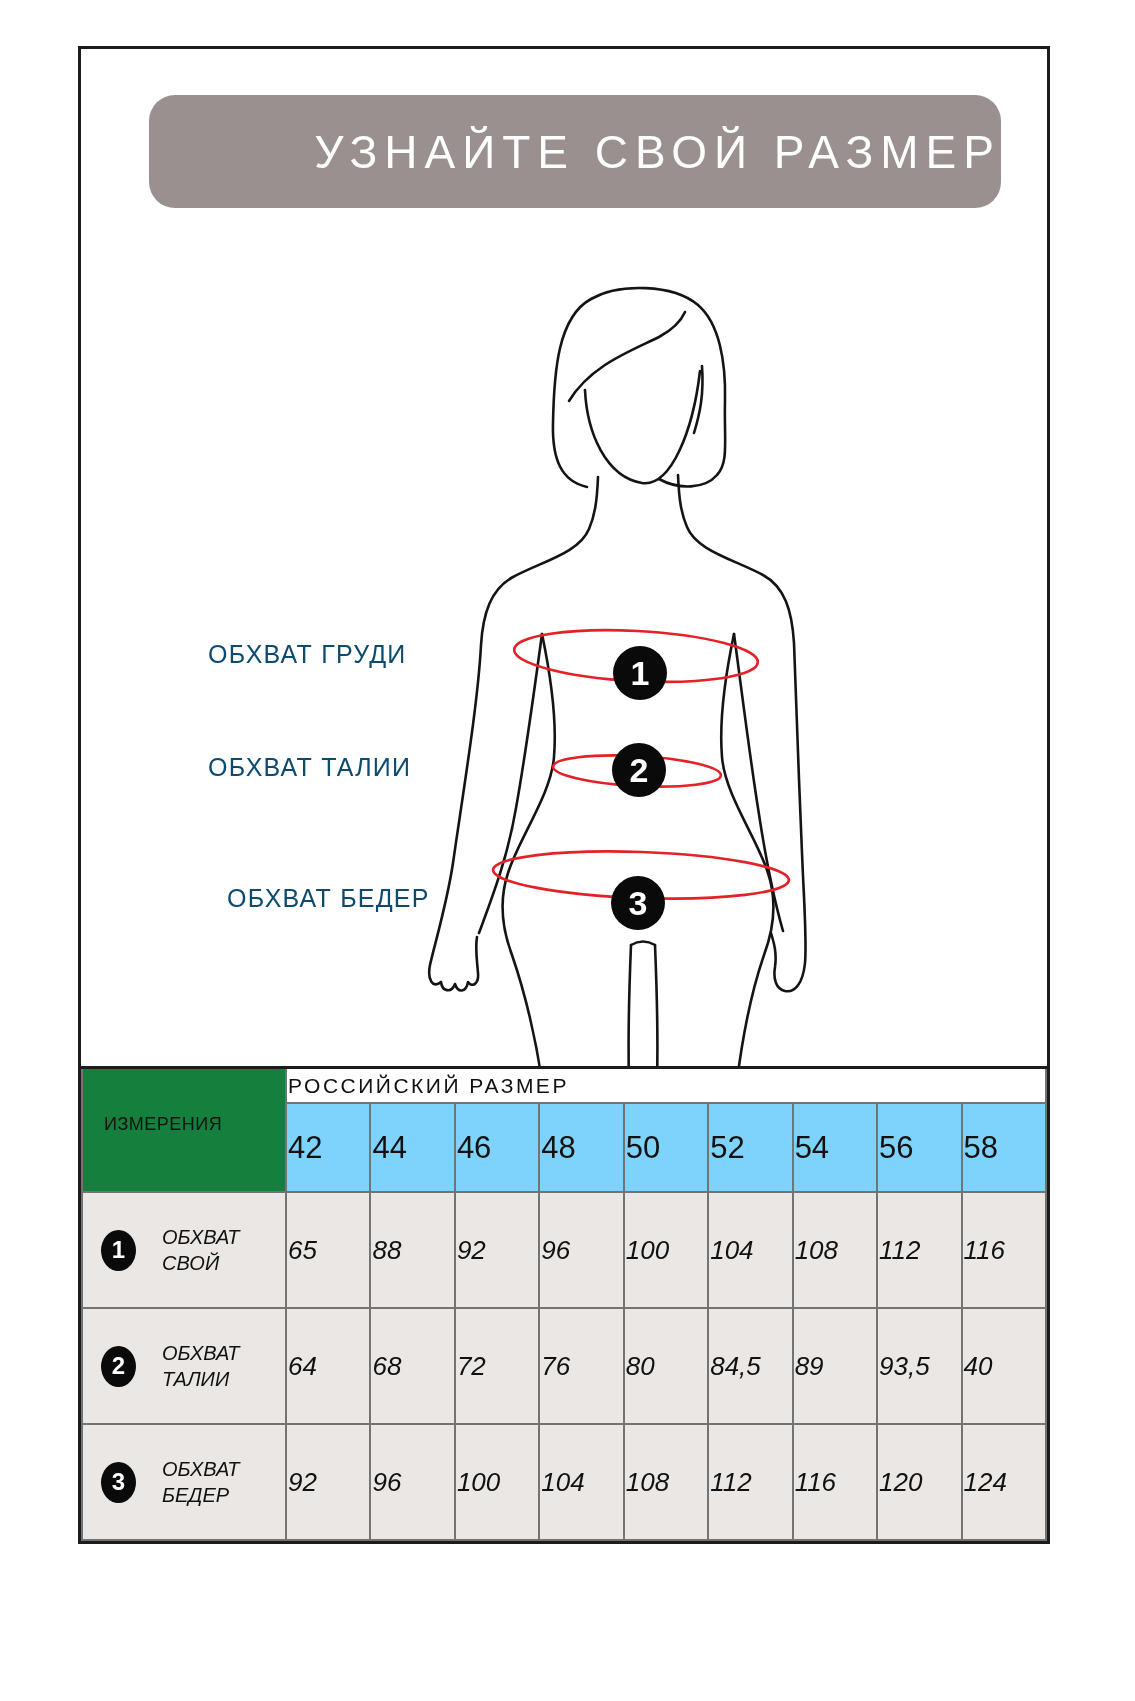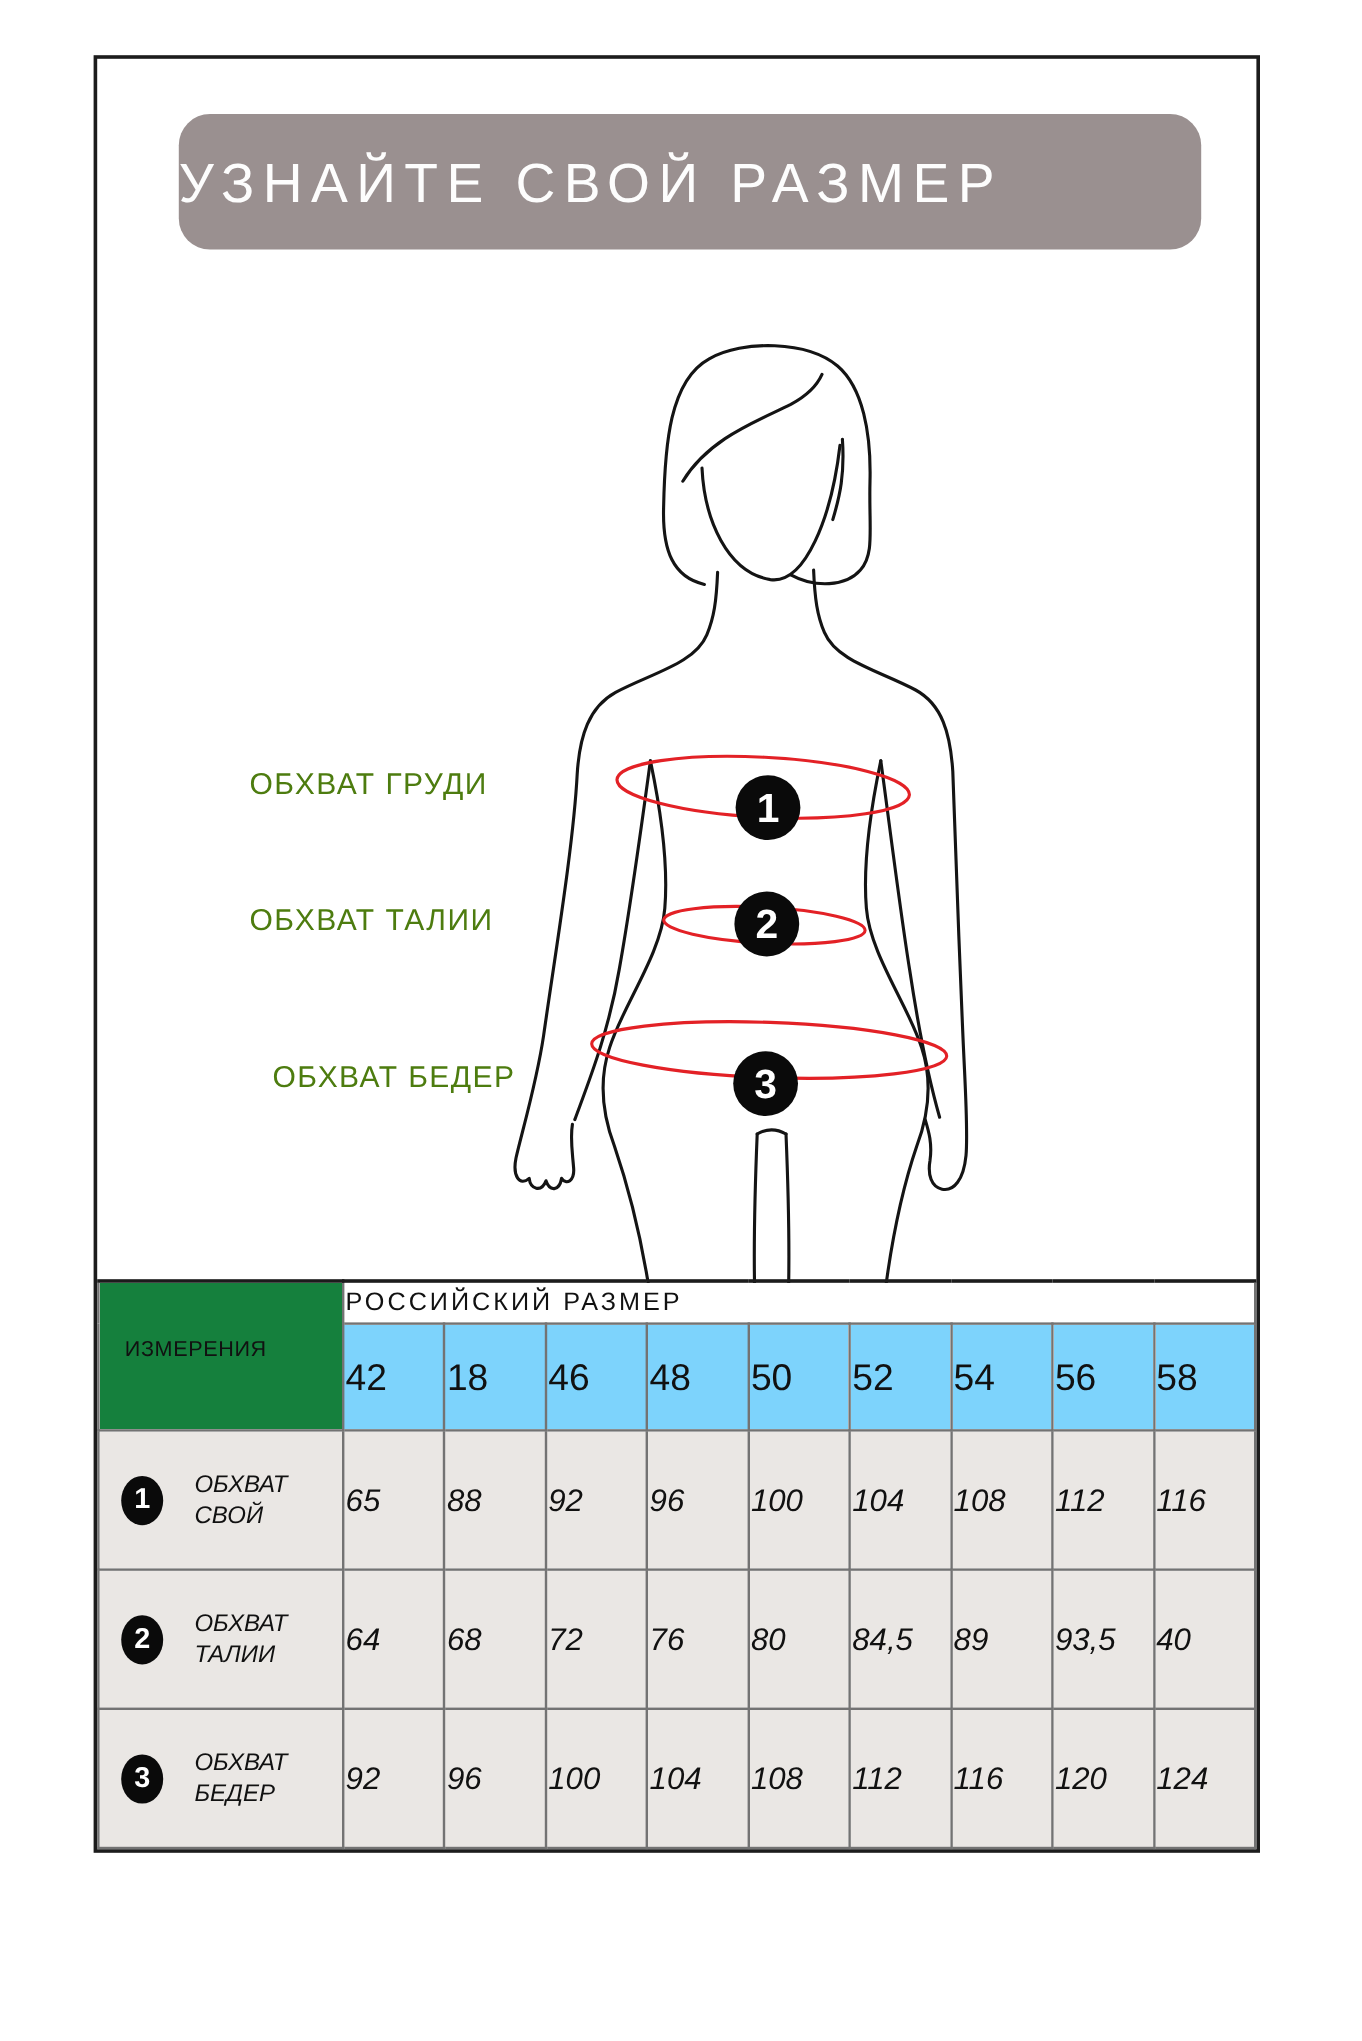--- a/index.html
+++ b/index.html
@@ -7,28 +7,28 @@
     width:1135px;height:1701px;background:#ffffff;position:relative;
     font-family:"Liberation Sans","DejaVu Sans",sans-serif;color:#111;
   }
   .frame{
     position:absolute;left:78px;top:46px;width:972px;height:1498px;
     border:3px solid #1c1c1c;box-sizing:border-box;background:#fff;
   }
   .title-box{
     position:absolute;left:68px;top:46px;width:852px;height:113px;
     background:#9a9090;border-radius:26px;
-    display:flex;align-items:center;justify-content:flex-start;
+    display:flex;align-items:center;justify-content:flex-end;
   }
   .title-box span{
     color:#fdfdfd;font-size:46px;letter-spacing:7px;white-space:nowrap;
   }
   .fig-label{
     position:absolute;left:127px;font-size:25px;letter-spacing:1.2px;
-    color:#4d7c0f;white-space:nowrap;
+    color:#0c4a6e;white-space:nowrap;
   }
   .fig-label.l1{top:591px;}
   .fig-label.l2{top:704px;}
   .fig-label.l3{top:835px;margin-left:19px;}
   .figure-svg{position:absolute;left:314px;top:204px;width:460px;height:835px;}
   .figure-svg path{fill:none;stroke:#141414;stroke-width:2.6;stroke-linecap:round;stroke-linejoin:round;}
   .figure-svg .red{stroke-width:2.6;fill:none;}
   .figure-svg .ground{stroke:#8d8d8d;stroke-width:3.4;}
   .figure-svg .marker{stroke:none;}
   .figure-svg text{font-family:"Liberation Sans","DejaVu Sans",sans-serif;font-weight:bold;}
@@ -129,21 +129,21 @@
     </colgroup>
     <tbody>
         <tr>
       <td class="measure-head" rowspan="2">
         <span>ИЗМЕРЕНИЯ</span>
       </td>
       <td class="group-head" colspan="9">РОССИЙСКИЙ РАЗМЕР</td>
     </tr>
     <tr>
       <td class="size-cell">42</td>
-      <td class="size-cell">18</td>
+      <td class="size-cell">44</td>
       <td class="size-cell">46</td>
       <td class="size-cell">48</td>
       <td class="size-cell">50</td>
       <td class="size-cell">52</td>
       <td class="size-cell">54</td>
       <td class="size-cell">56</td>
       <td class="size-cell">58</td>
     </tr>
     <tr class="data-row">
       <td class="rowhead">

